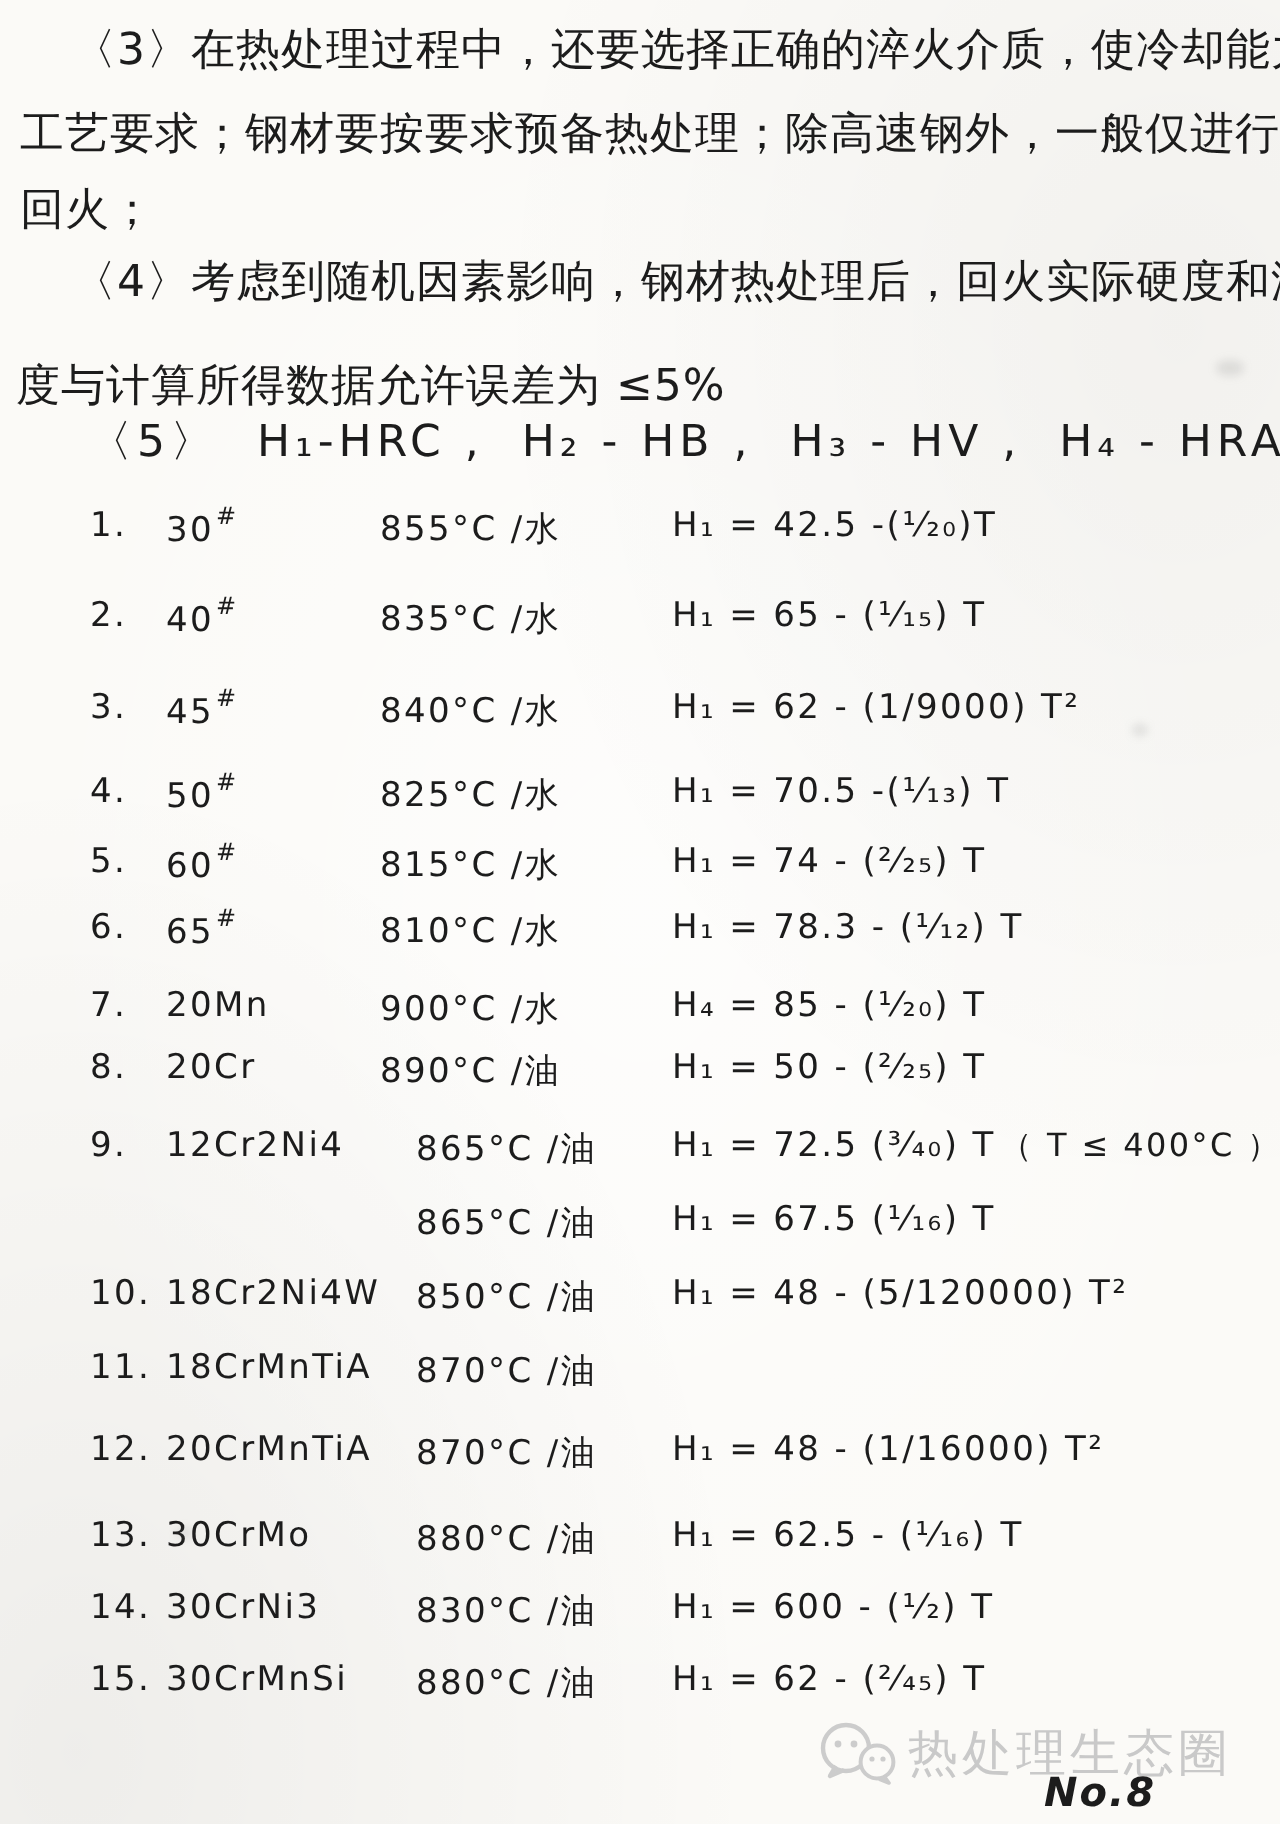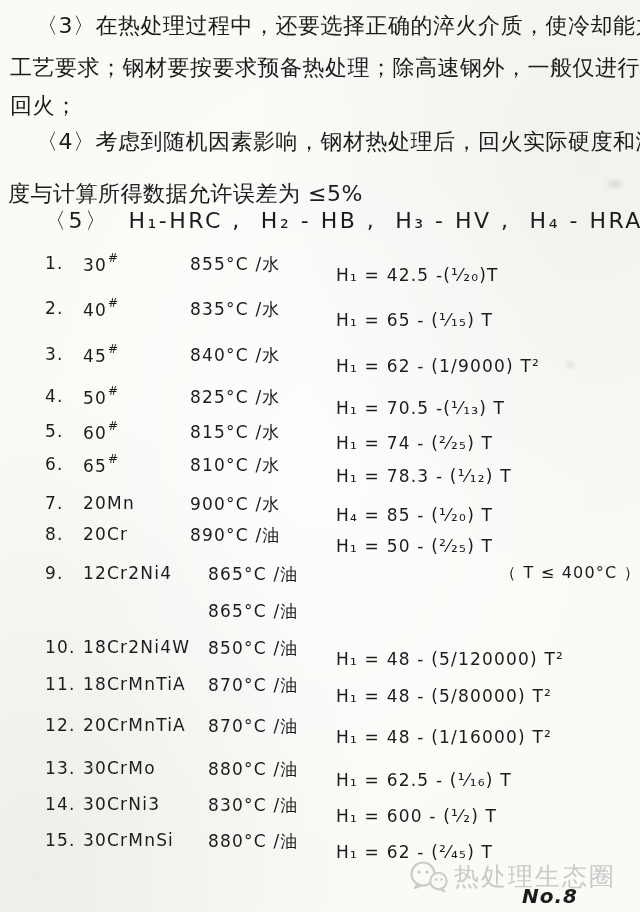--- a/index.html
+++ b/index.html
@@ -19,21 +19,21 @@
   .legend {
     position:absolute; left:44px; top:206px; font-size:22px;
     letter-spacing:2.5px; white-space:pre;
   }
   .trow { position:absolute; left:0; width:640px; height:26px; font-size:17px; }
   .trow span { position:absolute; top:0; white-space:pre; letter-spacing:1.2px; }
   .no      { left:45px; }
   .steel   { left:83px; }
   .quench  { left:190px; }
   .q2 .quench { left:208px; }
-  .formula { left:336px;margin-top:12px; }
+  .formula { left:336px; }
   .note    { left:500px; font-size:16px; }
   .steel sup { font-size:12px; position:relative; top:-2px; left:1px; }
   .watermark {
     position:absolute; right:24px; top:860px; display:flex; align-items:center;
     gap:5px; color:#c9c9c9; font-size:25px; letter-spacing:2px;
   }
   .wm-icon { width:40px; height:32px; flex:0 0 auto; }
   .pageno {
     position:absolute; left:502px; top:884px; font-size:20px;
     font-style:italic; font-weight:bold; letter-spacing:1px;margin-left:20px;
@@ -105,36 +105,37 @@
   <div class="trow" style="top:524px">
     <span class="no">8.</span>
     <span class="steel">20Cr</span>
     <span class="quench">890°C /油</span>
     <span class="formula">H₁ = 50 - (²⁄₂₅) T</span>
   </div>
   <div class="trow q2" style="top:563px">
     <span class="no">9.</span>
     <span class="steel">12Cr2Ni4</span>
     <span class="quench">865°C /油</span>
+    <span class="formula">H₁ = 72.5 (³⁄₄₀) T</span>
     <span class="note">（ T ≤ 400°C ）</span>
   </div>
   <div class="trow q2" style="top:600px">
     <span class="quench">865°C /油</span>
+    <span class="formula">H₁ = 67.5 (¹⁄₁₆) T</span>
   </div>
   <div class="trow q2" style="top:637px">
     <span class="no">10.</span>
     <span class="steel">18Cr2Ni4W</span>
     <span class="quench">850°C /油</span>
     <span class="formula">H₁ = 48 - (5/120000) T²</span>
   </div>
   <div class="trow q2" style="top:674px">
     <span class="no">11.</span>
     <span class="steel">18CrMnTiA</span>
     <span class="quench">870°C /油</span>
-    <span class="formula">H₁ = 48 - (5/80000) T²</span>
   </div>
   <div class="trow q2" style="top:715px">
     <span class="no">12.</span>
     <span class="steel">20CrMnTiA</span>
     <span class="quench">870°C /油</span>
     <span class="formula">H₁ = 48 - (1/16000) T²</span>
   </div>
   <div class="trow q2" style="top:758px">
     <span class="no">13.</span>
     <span class="steel">30CrMo</span>

